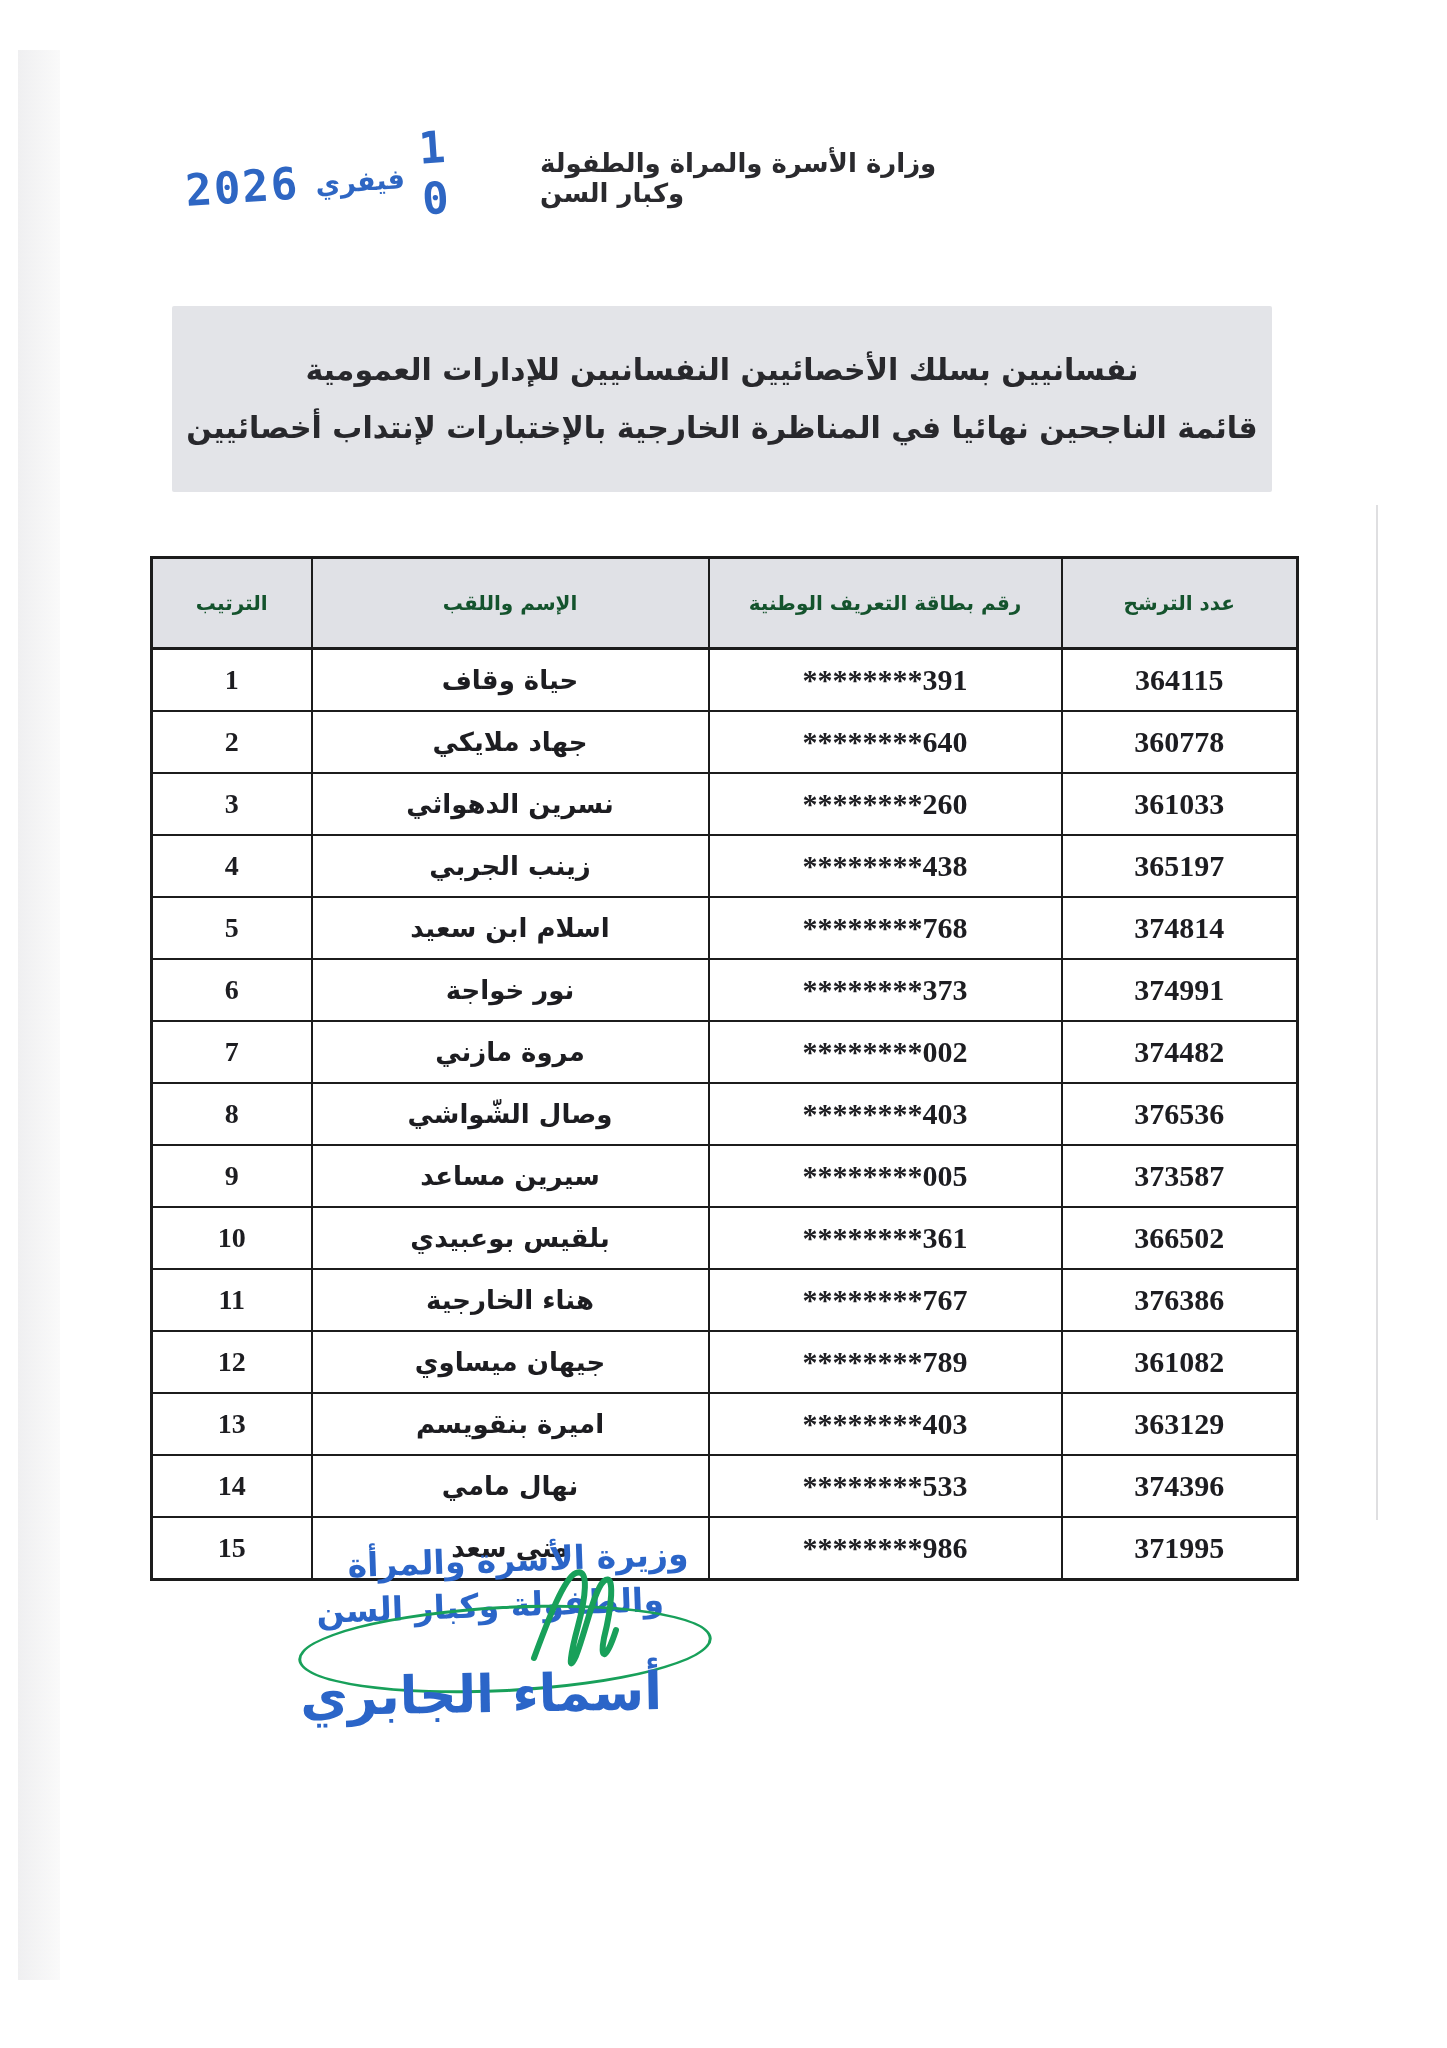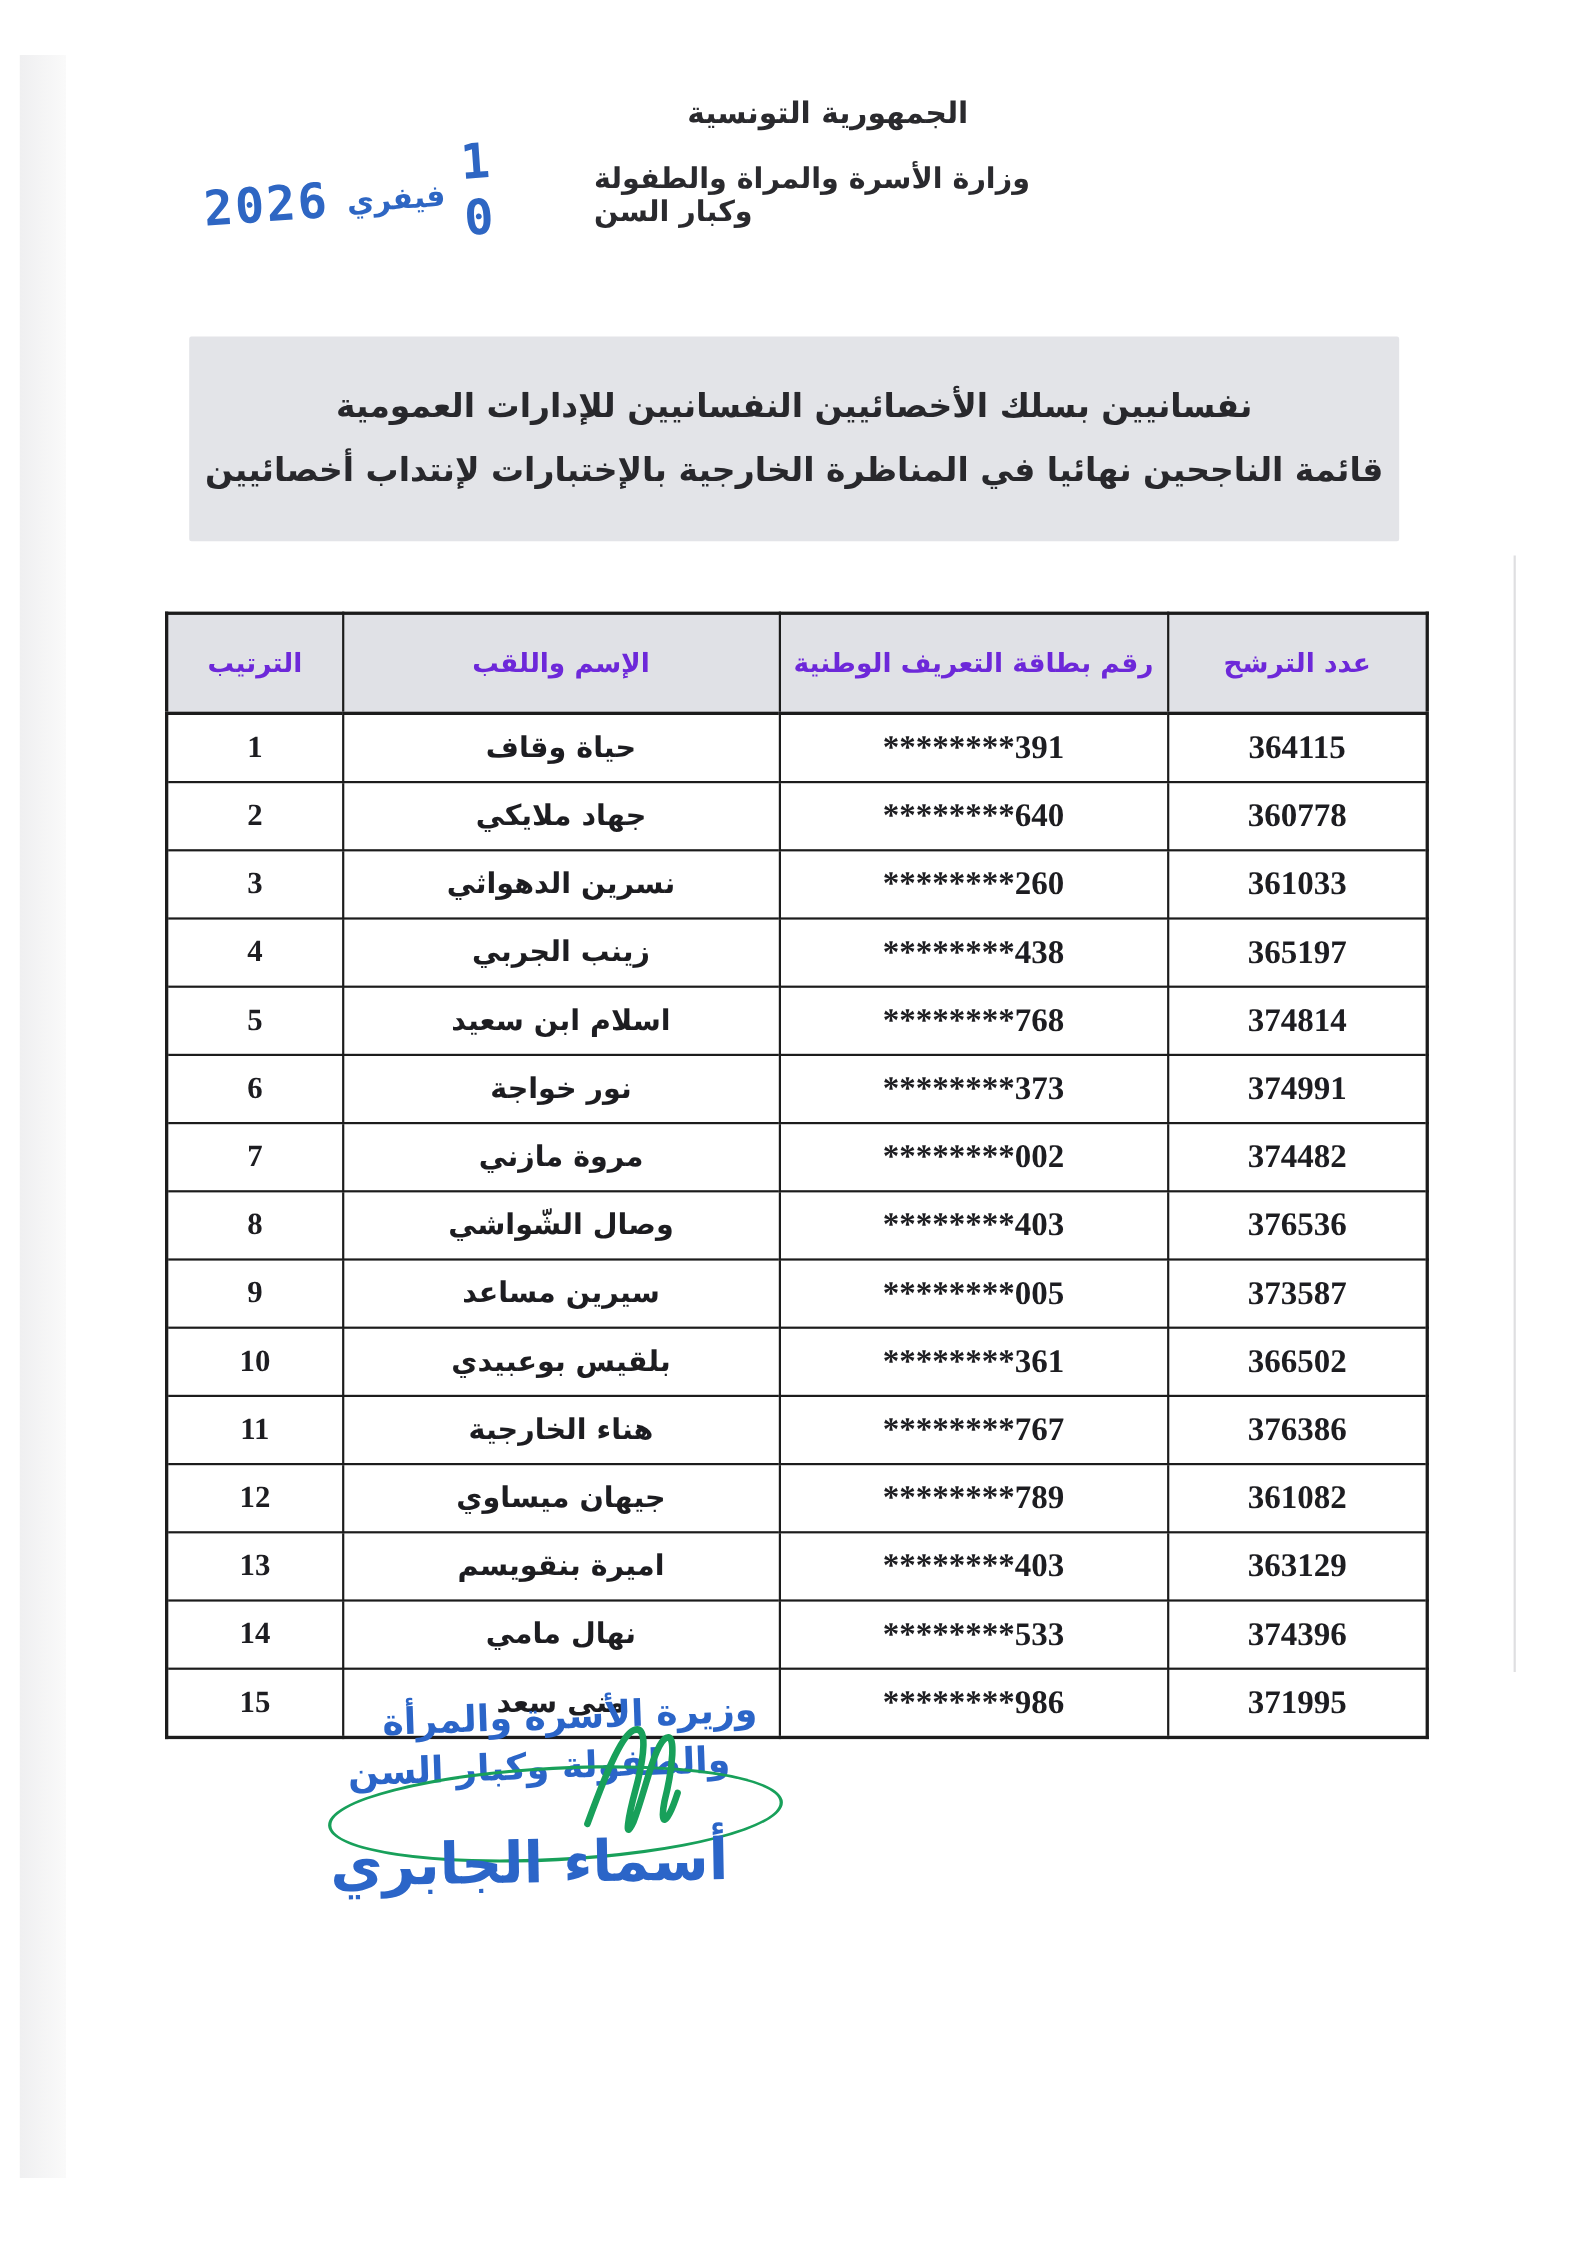--- a/index.html
+++ b/index.html
@@ -56,21 +56,21 @@
     position:absolute;top:556px;left:150px;
     border-collapse:collapse;table-layout:fixed;width:1146px;
     background:#ffffff;
   }
   .results-table,
   .results-table th,
   .results-table td{border:2px solid #1c1c1c;}
   .results-table{border-width:3px;}
   .results-table thead th{
     background:#e0e1e6;height:86px;
-    font-size:24px;font-weight:bold;color:#6d28d9;
+    font-size:20px;font-weight:bold;color:#14532d;
     border-bottom-width:3px;
   }
   .results-table tbody td{
     height:58px;text-align:center;vertical-align:middle;
     font-weight:bold;
   }
   .results-table td.num{
     font-family:"Liberation Serif", serif;font-size:30px;color:#1d1d21;
   }
   .results-table td.name-cell{
@@ -103,21 +103,20 @@
   }
 </style>
 </head>
 <body>
 
 <div class="page">
 
   <div class="scan-strip-left"></div>
   <div class="scan-line-right"></div>
 
-  <div class="republic">الجمهورية التونسية</div>
   <div class="ministry">وزارة الأسرة والمراة والطفولة وكبار السن</div>
 
   <div class="date-stamp">
     <span class="day" dir="ltr">1 0</span>
     <span class="month">فيفري</span>
     <span class="year" dir="ltr">2026</span>
   </div>
 
   <div class="title-banner">
     <div>نفسانيين بسلك الأخصائيين النفسانيين للإدارات العمومية</div>

